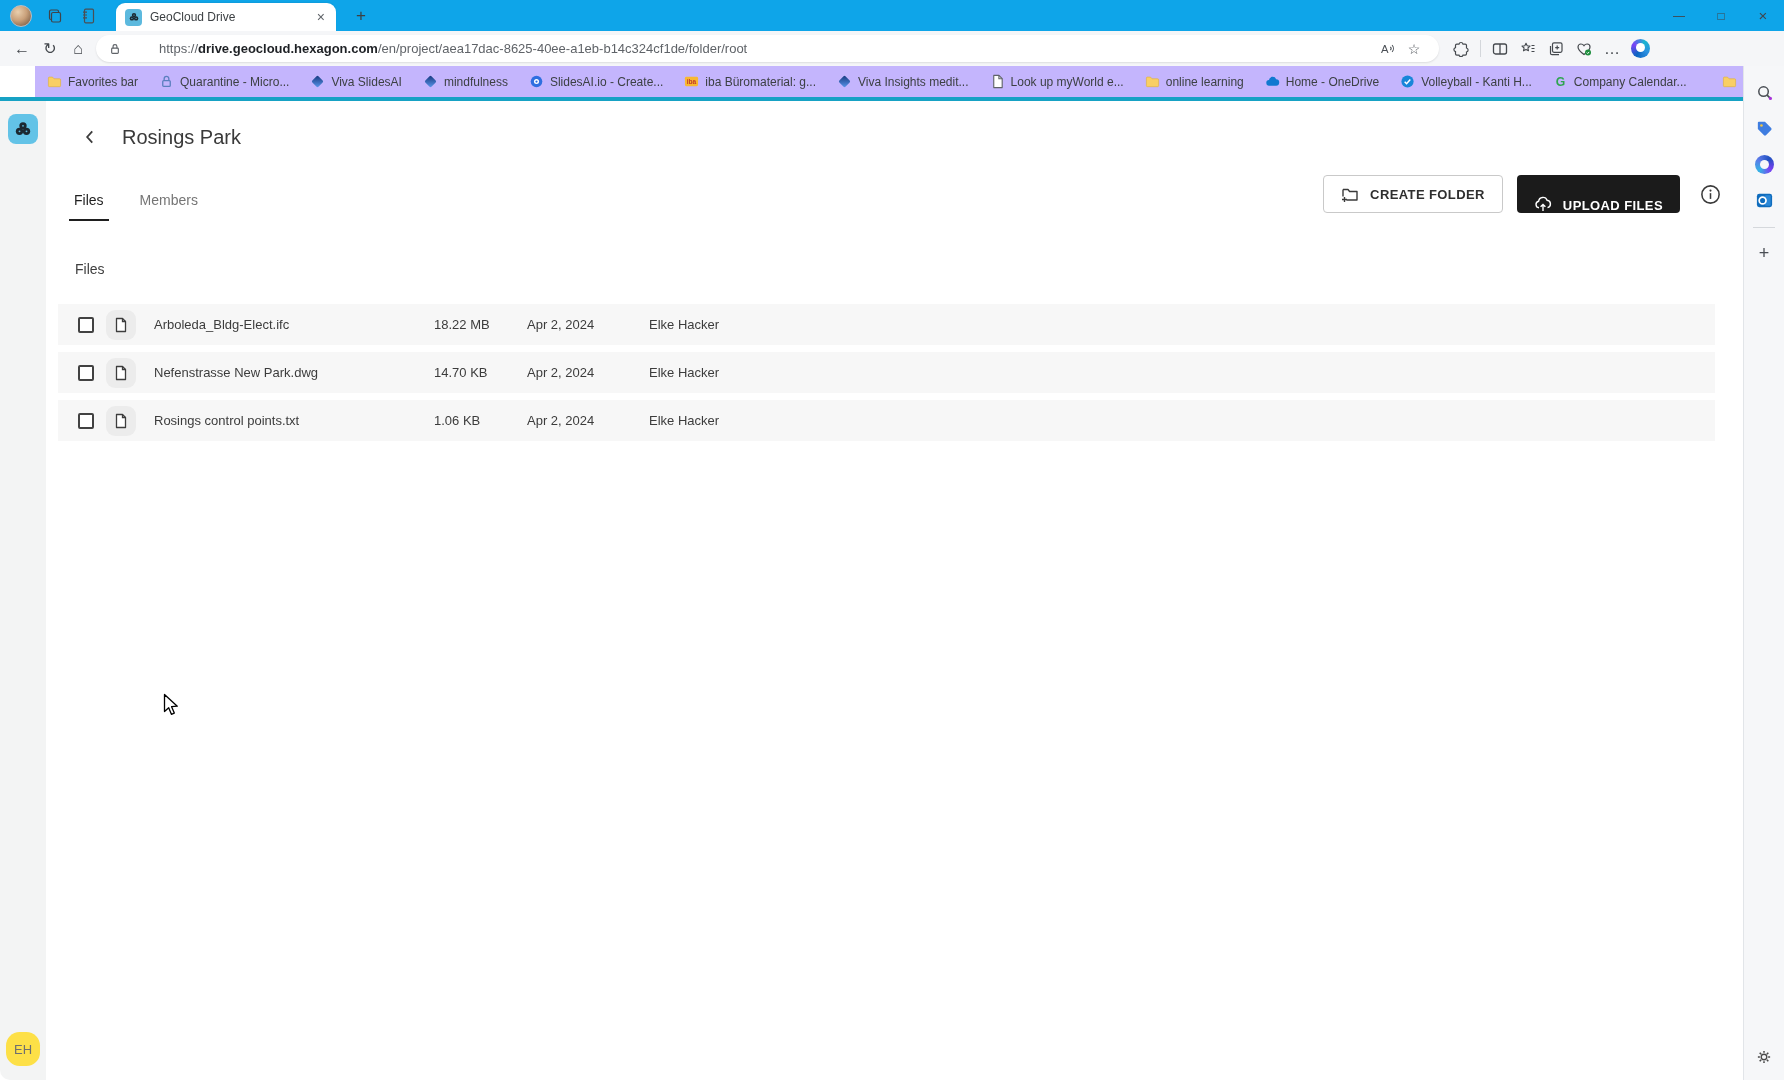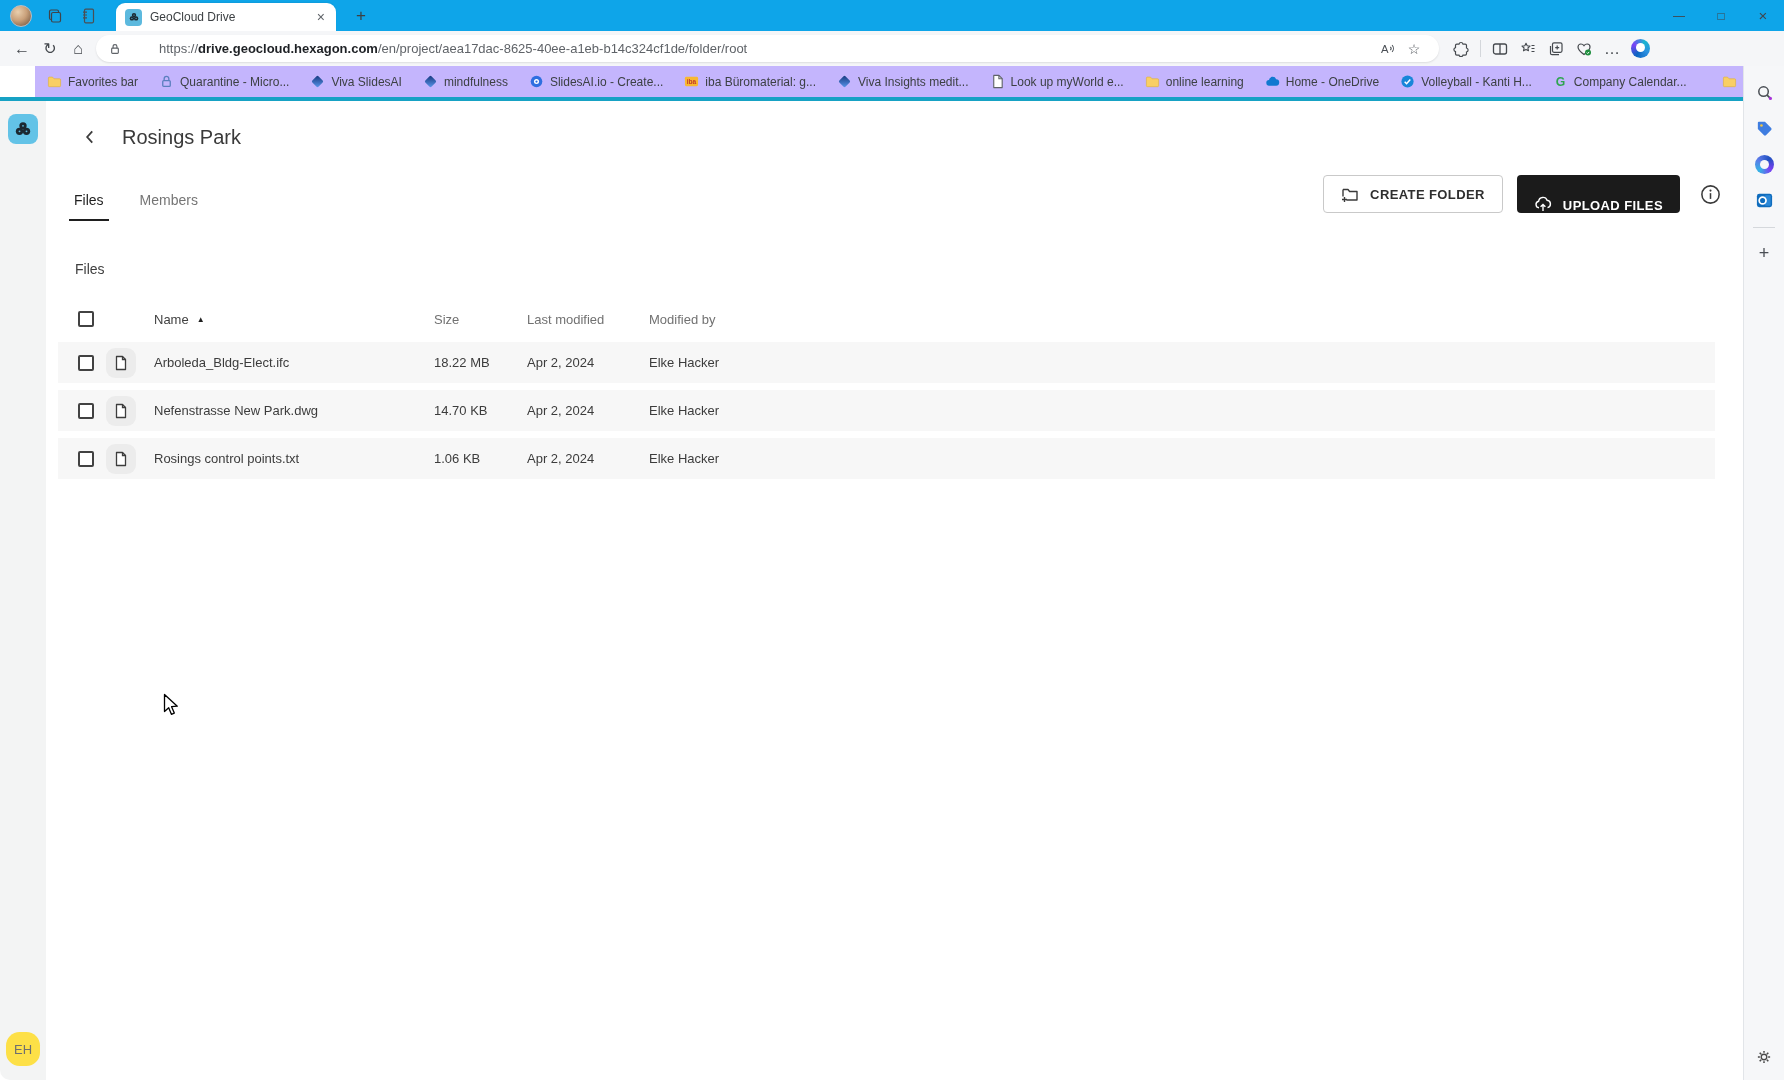--- a/index.html
+++ b/index.html
@@ -485,31 +485,20 @@
             <svg width="23" height="23">
                 <use href="#sym-info"></use>
               </svg>
           </div>
         </div>
       </div>
 
       <div class="section-label">Files</div>
 
       <div class="filetable">
-        <div class="tgrid thead">
-          <div class="cb"></div>
-          <div></div>
-          <div class="th-name">
-            <span>Name</span>
-            <span class="sort-arrow">▲</span>
-          </div>
-          <div>Size</div>
-          <div>Last modified</div>
-          <div>Modified by</div>
-        </div>
 
         <div class="tgrid trow">
           <div class="cb"></div>
           <div class="fileic-wrap">
             <svg width="16" height="16">
                 <use href="#sym-doc"></use>
               </svg>
           </div>
           <div>Arboleda_Bldg-Elect.ifc</div>
           <div>18.22 MB</div>

